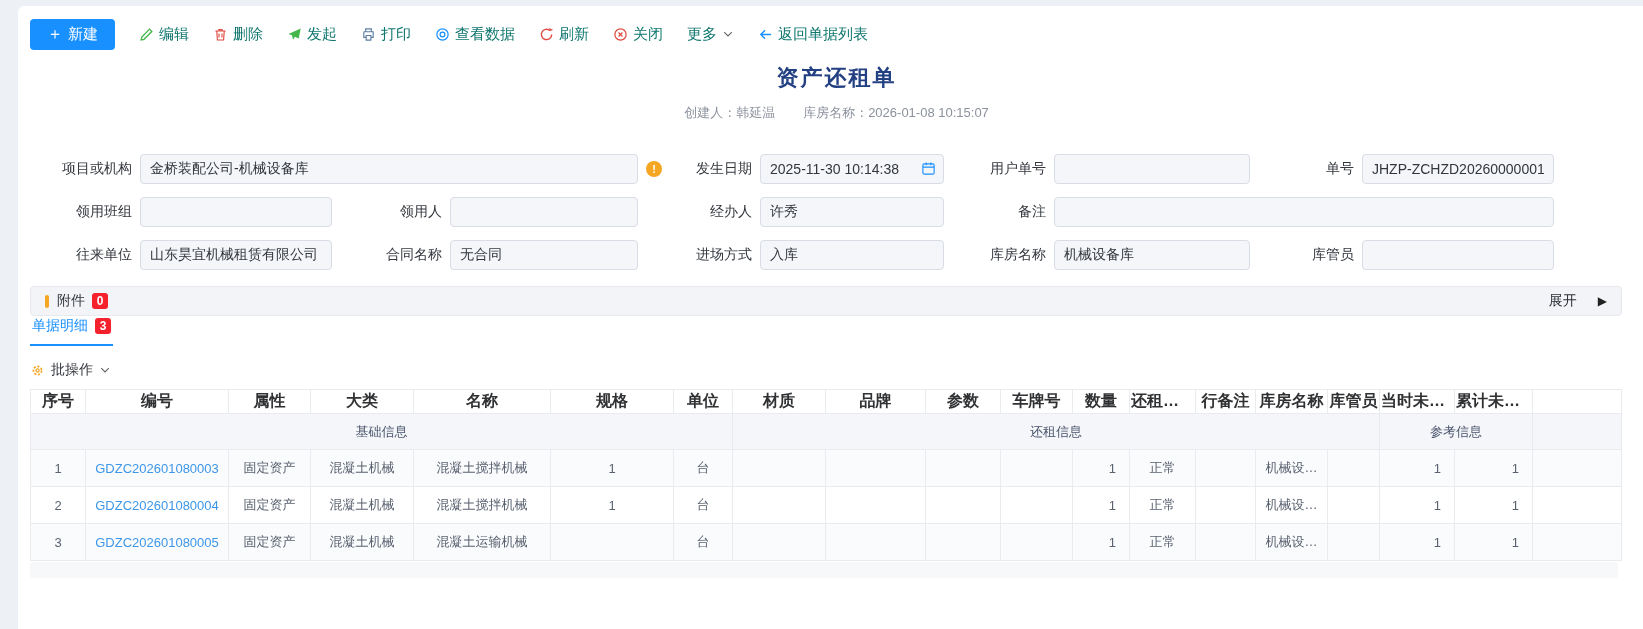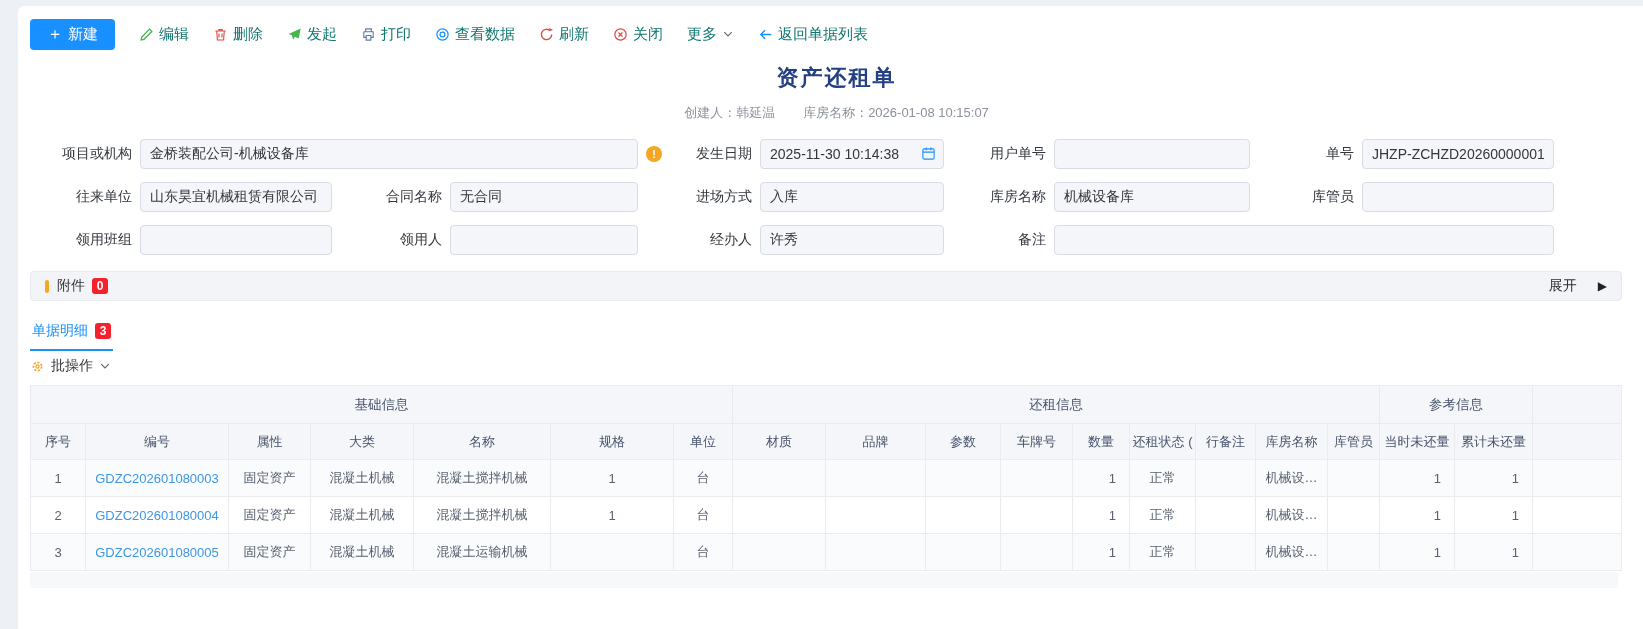--- a/index.html
+++ b/index.html
@@ -18,46 +18,46 @@
         background:var(--accent);color:#fff;border:none;border-radius:4px;font-size:15px;cursor:pointer;
         font-family:inherit}
   .btn-primary .plus{font-size:16px;line-height:1}
   .tbtn{display:flex;align-items:center;gap:5px;background:none;border:none;padding:0;
         font-size:15px;color:#0f766e;cursor:pointer;font-family:inherit}
   .tbtn svg{flex:none}
   
   .title{margin-top:13px;text-align:center;font-size:22px;font-weight:bold;color:var(--title-navy);letter-spacing:2px}
   .meta{margin-top:11px;display:flex;justify-content:center;gap:28px;font-size:13px;color:#8b919c}
   
-  .form{margin-top:17px}
+  .form{margin-top:32px}
   .fr{display:flex;align-items:center;margin-bottom:13px}
   .lb{flex:none;font-size:14px;color:#33373d;text-align:right;padding-right:8px;white-space:nowrap}
   .iw{flex:none;position:relative}
   .ipt{width:100%;height:30px;background:#f4f6f9;border:1px solid #d8dce5;border-radius:4px;
        padding:7px 9px;font-size:14px;color:#33373d;font-family:inherit}
   .w110{width:110px}.w112{width:112px}.w118{width:118px}.w122{width:122px}
   .w184{width:184px}.w188{width:188px}.w192{width:192px}.w196{width:196px}
   .w498{width:498px}.w500{width:500px}
   .warn{position:absolute;right:-24px;top:7px;width:16px;height:16px;border-radius:50%;
         background:var(--warn-orange);color:#fff;font-size:11px;font-weight:bold;line-height:16px;text-align:center}
   .cal{position:absolute;right:8px;top:7px}
   
   .attach-bar{margin-top:16px;width:1592px;height:30px;background:#f3f4f7;border:1px solid #e7e9ee;
         border-radius:4px;display:flex;align-items:center;padding:0 14px;font-size:14px;color:#33373d}
   .amark{width:4px;height:13px;border-radius:2px;background:var(--warn-orange);margin-right:8px}
   .badge{display:inline-block;min-width:16px;height:16px;padding:0 4px;background:var(--badge-red);
         color:#fff;font-size:12px;font-weight:bold;line-height:16px;text-align:center;border-radius:3px;margin-left:7px}
   .expand{margin-left:auto;display:flex;align-items:center;gap:21px;cursor:pointer;color:#2b2f36}
   .expand .tri{font-size:12px;color:#222}
   
-  .tabs{margin-top:20px}
+  .tabs{}
   .tab{display:inline-flex;align-items:center;font-size:14px;color:var(--accent);cursor:pointer;
        padding:0 2px 9px 2px;border-bottom:2px solid var(--accent)}
   
-  .batch{margin-top:6px;display:flex;align-items:center;gap:6px;font-size:14px;color:#33373d;cursor:pointer;width:fit-content}
+  .batch{margin-top:15px;display:flex;align-items:center;gap:6px;font-size:14px;color:#33373d;cursor:pointer;width:fit-content}
   
   table{border-collapse:collapse;table-layout:fixed;margin-top:10px;width:1588px}
   th,td{border:1px solid #e9ebef;overflow:hidden;white-space:nowrap;text-overflow:ellipsis}
   th.gh{height:38px;background:#f4f6f9;font-weight:normal;font-size:13.5px;color:#49536b;text-align:center}
   thead tr:nth-child(2) th{height:36px;background:#f4f6f9;font-weight:normal;font-size:13px;color:#49536b;text-align:center}
   td{height:37px;font-size:13px;color:#5a6270;text-align:center;padding:0 6px}
   tbody tr:nth-child(odd){background:#fafbfd}
   td.ra{text-align:right;padding-right:13px}
   a.lnk{color:var(--link-blue);text-decoration:none}
   .track{margin-top:1px;width:1588px;height:16px;background:#f7f8fa;border-radius:3px}
@@ -155,56 +155,56 @@
       <div class="lb w110">用户单号</div>
       <div class="iw w196">
         <input class="ipt" readonly="" value="" style="">
       </div>
       <div class="lb w112">单号</div>
       <div class="iw w192">
         <input class="ipt" readonly="" value="JHZP-ZCHZD20260000001" style="">
       </div>
     </div>
     <div class="fr">
+      <div class="lb w110">领用班组</div>
+      <div class="iw w192">
+        <input class="ipt" readonly="" value="" style="">
+      </div>
+      <div class="lb w118">领用人</div>
+      <div class="iw w188">
+        <input class="ipt" readonly="" value="" style="">
+      </div>
+      <div class="lb w122">经办人</div>
+      <div class="iw w184">
+        <input class="ipt" readonly="" value="许秀" style="">
+      </div>
+      <div class="lb w110">备注</div>
+      <div class="iw w500">
+        <input class="ipt" readonly="" value="" style="">
+      </div>
+    </div>
+    <div class="fr">
       <div class="lb w110">往来单位</div>
       <div class="iw w192">
         <input class="ipt" readonly="" value="山东昊宜机械租赁有限公司" style="">
       </div>
       <div class="lb w118">合同名称</div>
       <div class="iw w188">
         <input class="ipt" readonly="" value="无合同" style="">
       </div>
       <div class="lb w122">进场方式</div>
       <div class="iw w184">
         <input class="ipt" readonly="" value="入库" style="">
       </div>
       <div class="lb w110">库房名称</div>
       <div class="iw w196">
         <input class="ipt" readonly="" value="机械设备库" style="">
       </div>
       <div class="lb w112">库管员</div>
       <div class="iw w192">
-        <input class="ipt" readonly="" value="" style="">
-      </div>
-    </div>
-    <div class="fr">
-      <div class="lb w110">领用班组</div>
-      <div class="iw w192">
-        <input class="ipt" readonly="" value="" style="">
-      </div>
-      <div class="lb w118">领用人</div>
-      <div class="iw w188">
-        <input class="ipt" readonly="" value="" style="">
-      </div>
-      <div class="lb w122">经办人</div>
-      <div class="iw w184">
-        <input class="ipt" readonly="" value="许秀" style="">
-      </div>
-      <div class="lb w110">备注</div>
-      <div class="iw w500">
         <input class="ipt" readonly="" value="" style="">
       </div>
     </div>
   </div>
 
   <div class="attach-bar">
     <span class="amark"></span>
     <span>附件</span>
     <span class="badge">0</span>
     <span class="expand">
@@ -248,46 +248,46 @@
         <col style="width: 66px;">
         <col style="width: 60px;">
         <col style="width: 72px;">
         <col style="width: 52px;">
         <col style="width: 75px;">
         <col style="width: 78px;">
         <col style="width: 89px;">
       </colgroup>
     <thead>
       <tr>
-          <th colspan="7" class="gh">基础信息</th>
-          <th colspan="9" class="gh">还租信息</th>
-          <th colspan="2" class="gh">参考信息</th>
-          <th class="gh"></th>
-        </tr>
-      <tr>
           <th>序号</th>
           <th>编号</th>
           <th>属性</th>
           <th>大类</th>
           <th>名称</th>
           <th>规格</th>
           <th>单位</th>
           <th>材质</th>
           <th>品牌</th>
           <th>参数</th>
           <th>车牌号</th>
           <th>数量</th>
           <th>还租状态 (</th>
           <th>行备注</th>
           <th>库房名称</th>
           <th>库管员</th>
           <th>当时未还量</th>
           <th>累计未还量</th>
           <th></th>
         </tr>
+      <tr>
+          <th colspan="7" class="gh">基础信息</th>
+          <th colspan="9" class="gh">还租信息</th>
+          <th colspan="2" class="gh">参考信息</th>
+          <th class="gh"></th>
+        </tr>
     </thead>
     <tbody>
         <tr>
           <td>1</td>
           <td><a href="#" class="lnk">GDZC202601080003</a></td>
           <td>固定资产</td>
           <td>混凝土机械</td>
           <td>混凝土搅拌机械</td>
           <td>1</td>
           <td>台</td>

